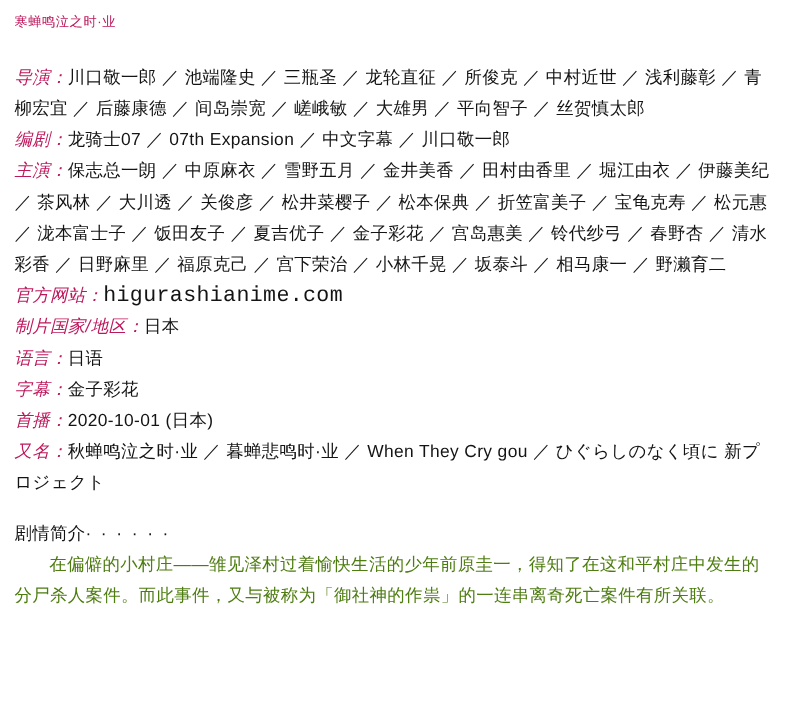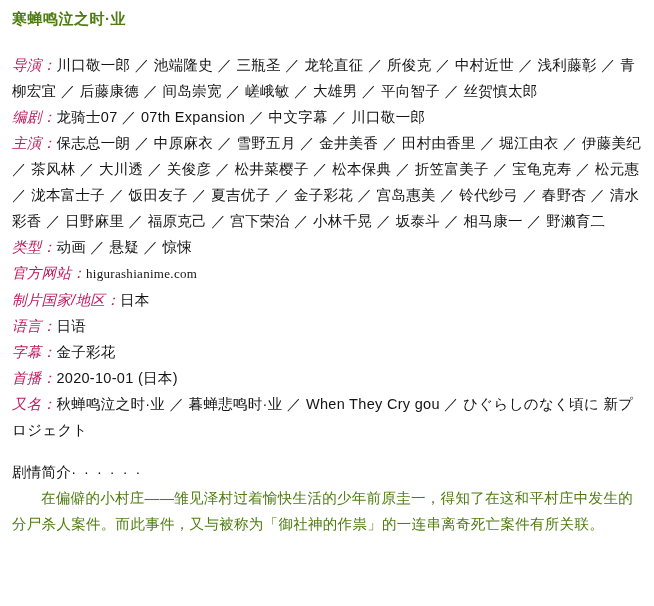--- a/index.html
+++ b/index.html
@@ -18,46 +18,45 @@
     position: relative;
     width: 654px;
     height: 606px;
     padding: 0;
     box-sizing: border-box;
   }
   .title {
     position: absolute;
     left: 12px;
     top: 8px;
-    font-size: 15px;
+    font-size: 11px;
     line-height: 22px;
     letter-spacing: 0.5px;
-    color: #4d7c0f;
-    font-weight: bold;
+    color: #be185d;
   }
   .meta {
     position: absolute;
     left: 12px;
     top: 52px;
     width: 634px;
   }
   .row {
     font-size: 14.5px;
     line-height: 26px;
     letter-spacing: 0.3px;
     color: #141414;
     word-break: break-all;
   }
   .row .label {
     color: #be185d;
     font-style: italic;
   }
   .site {
-    font-family: Liberation Serif, serif;
-    font-size: 13px;
+    font-family: Liberation Mono, monospace;
+    font-size: 18px;
   }
   .synopsis-label {
     margin-top: 16px;
   }
   .synopsis-body {
     font-size: 14.5px;
     line-height: 26px;
     letter-spacing: 0.3px;
     text-indent: 2em;
     color: #4d7c0f;
@@ -81,23 +80,20 @@
     </div>
 
     <div class="row">
       <span class="label">编剧：</span><span>龙骑士07 ／ 07th Expansion ／ 中文字幕 ／ 川口敬一郎</span>
     </div>
 
     <div class="row">
       <span class="label">主演：</span><span>保志总一朗 ／ 中原麻衣 ／ 雪野五月 ／ 金井美香 ／ 田村由香里 ／ 堀江由衣 ／ 伊藤美纪 ／ 茶风林 ／ 大川透 ／ 关俊彦 ／ 松井菜樱子 ／ 松本保典 ／ 折笠富美子 ／ 宝龟克寿 ／ 松元惠 ／ 泷本富士子 ／ 饭田友子 ／ 夏吉优子 ／ 金子彩花 ／ 宫岛惠美 ／ 铃代纱弓 ／ 春野杏 ／ 清水彩香 ／ 日野麻里 ／ 福原克己 ／ 宫下荣治 ／ 小林千晃 ／ 坂泰斗 ／ 相马康一 ／ 野濑育二</span>
     </div>
 
-    <div class="row">
-      <span class="label">类型：</span><span>动画 ／ 悬疑 ／ 惊悚</span>
-    </div>
 
     <div class="row">
       <span class="label">官方网站：</span><span class="site">higurashianime.com</span>
     </div>
 
     <div class="row">
       <span class="label">制片国家/地区：</span><span>日本</span>
     </div>
 
     <div class="row">

